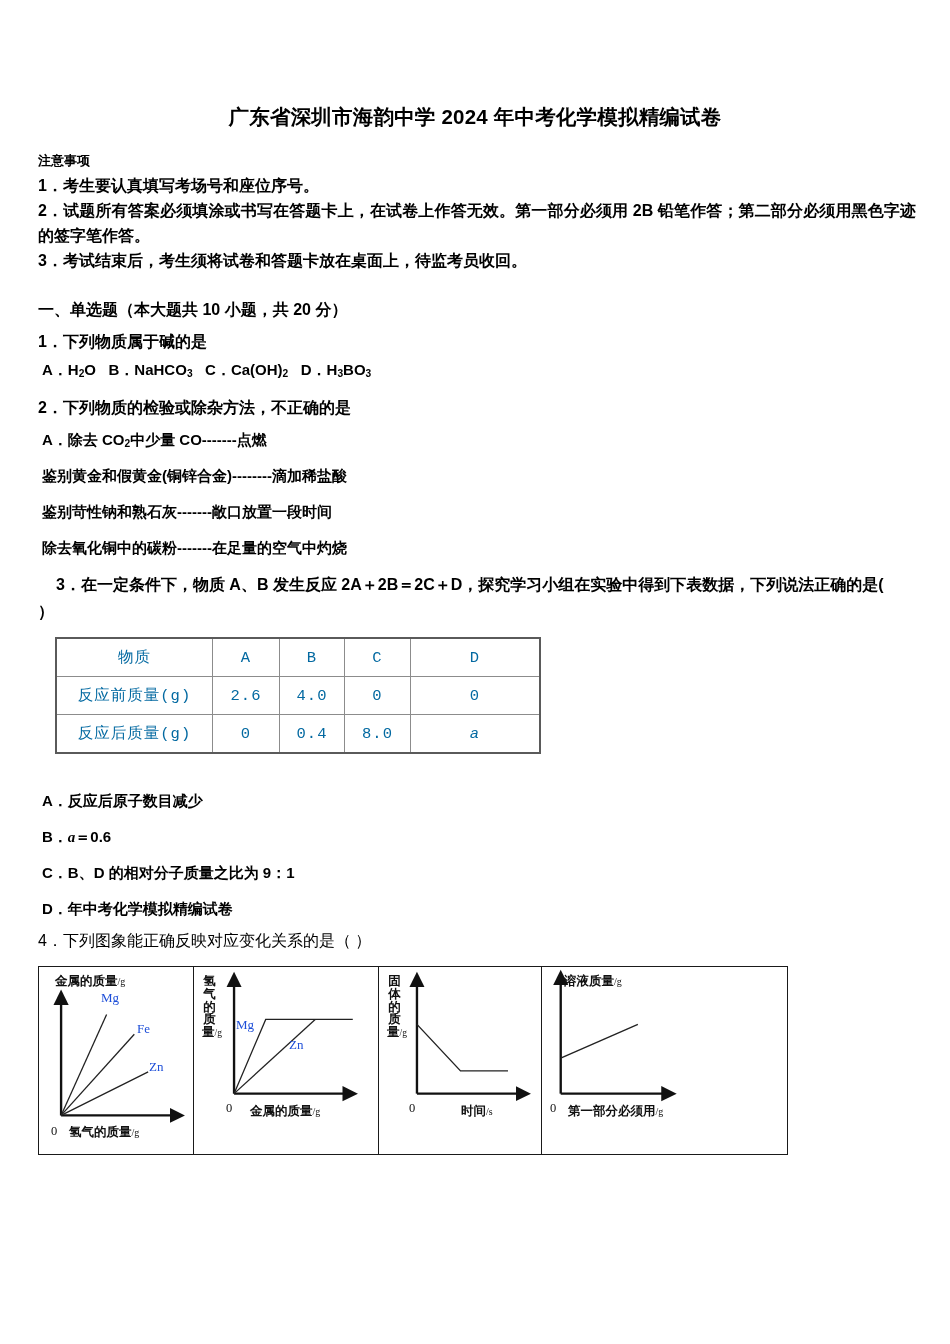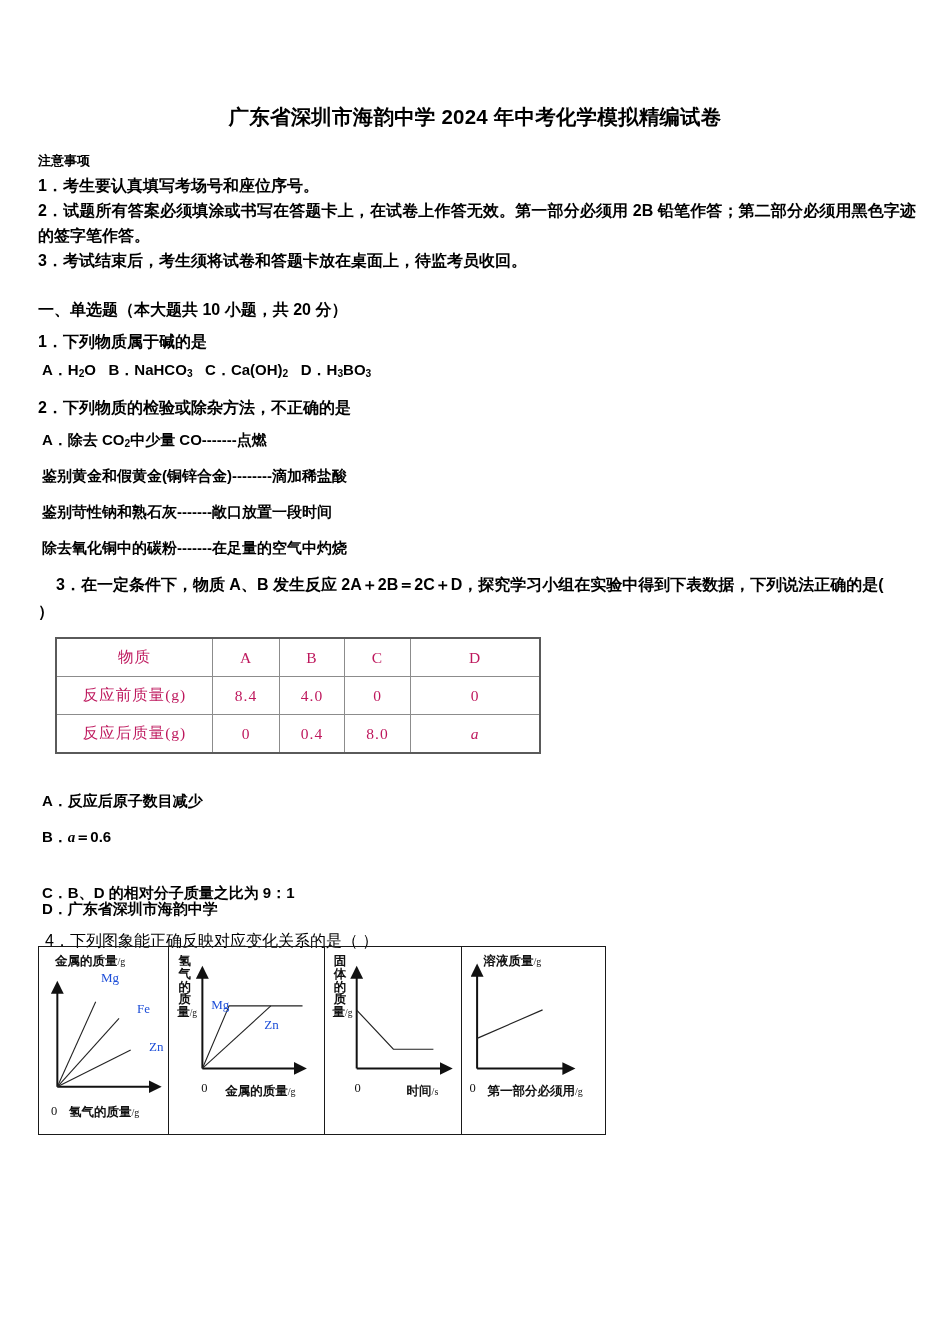--- a/index.html
+++ b/index.html
@@ -86,22 +86,22 @@
     font-style: italic;
     font-family: "Liberation Serif", "DejaVu Serif", serif;
   }
 
   
   .data-table {
     position: absolute;
     left: 55px;
     top: 637px;
     border-collapse: collapse;
-    font-family: Liberation Serif, serif;
-    color: #be185d;
+    font-family: Liberation Mono, monospace;
+    color: #0369a1;
   }
   .data-table td {
     border: 1px solid #8c8c8c;
     text-align: center;
     font-size: 15.5px;
     height: 37px;
     padding: 0 4px;
     letter-spacing: 1px;
   }
   .data-table td.first-col { width: 147px; }
@@ -112,22 +112,22 @@
   .data-table td.val-italic { font-style: italic; }
   .data-table .outer-l { border-left: 2px solid #5a5a5a; }
   .data-table .outer-r { border-right: 2px solid #5a5a5a; }
   .data-table tr:first-child td { border-top: 2px solid #5a5a5a; }
   .data-table tr:last-child td { border-bottom: 2px solid #5a5a5a; }
 
   
   .graph-box {
     position: absolute;
     left: 38px;
-    top: 946px;
-    width: 568px;
+    top: 966px;
+    width: 750px;
     height: 189px;
     border: 1.5px solid #1a1a1a;
     box-sizing: border-box;
     display: flex;
   }
   .gcell {
     position: relative;
     height: 100%;
     border-right: 1.5px solid #1a1a1a;
     box-sizing: border-box;
@@ -223,41 +223,41 @@
     <tbody>
         <tr>
       <td class="first-col outer-l">物质</td>
       <td class="c-a">A</td>
       <td class="c-b">B</td>
       <td class="c-c">C</td>
       <td class="c-d outer-r">D</td>
     </tr>
     <tr>
       <td class="first-col outer-l">反应前质量(g)</td>
-      <td class="c-a">8.4</td>
+      <td class="c-a">2.6</td>
       <td class="c-b">4.0</td>
       <td class="c-c">0</td>
       <td class="c-d outer-r">0</td>
     </tr>
     <tr>
       <td class="first-col outer-l">反应后质量(g)</td>
       <td class="c-a">0</td>
       <td class="c-b">0.4</td>
       <td class="c-c">8.0</td>
       <td class="c-d outer-r val-italic">a</td>
     </tr>
   </tbody>
     </table>
 
   <div class="opt-row" style="top:792px;">A．反应后原子数目减少</div>
   <div class="opt-row" style="top:828px;">B．<span class="mono-italic">a</span>＝0.6</div>
-  <div class="opt-row" style="top:864px;margin-top:20px;">C．B、D 的相对分子质量之比为 9：1</div>
-  <div class="opt-row" style="top:900px;">D．广东省深圳市海韵中学</div>
-
-  <div class="q" style="top:929px; font-weight:normal;margin-left:7px;">4．下列图象能正确反映对应变化关系的是（        ）</div>
+  <div class="opt-row" style="top:864px;">C．B、D 的相对分子质量之比为 9：1</div>
+  <div class="opt-row" style="top:900px;">D．年中考化学模拟精编试卷</div>
+
+  <div class="q" style="top:929px; font-weight:normal;">4．下列图象能正确反映对应变化关系的是（        ）</div>
 
   <div class="graph-box">
 
     <div class="gcell gcell-1">
       <div class="glabel" style="left:16px; top:6px;">
         <span>金属的质量</span><span class="unit">/g</span>
       </div>
       <svg class="gsvg" viewBox="0 0 155 189">
         <defs>
           <marker id="arrA1" markerWidth="7" markerHeight="7" refX="1" refY="3.2" orient="auto">

